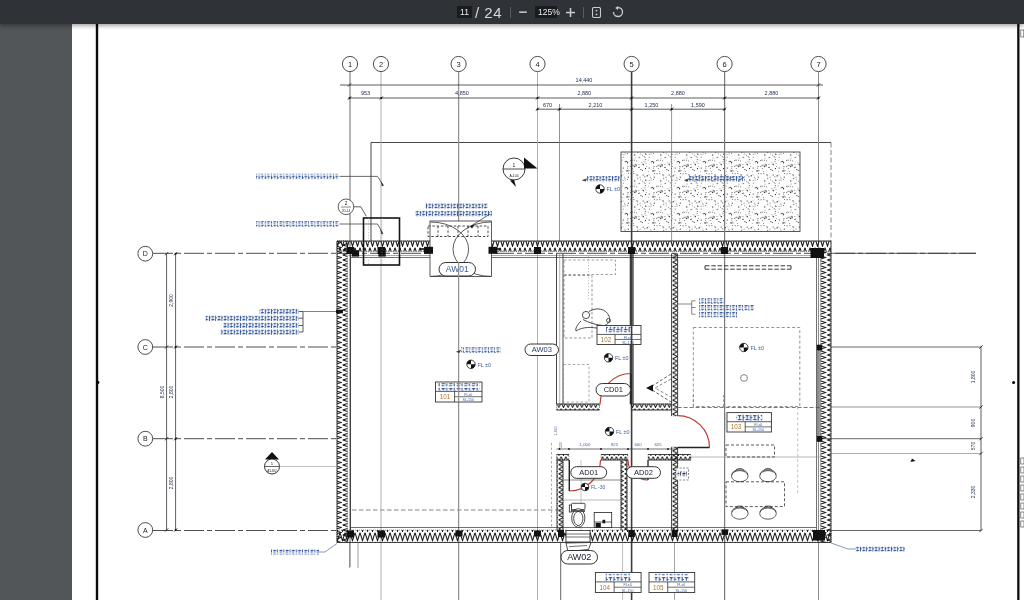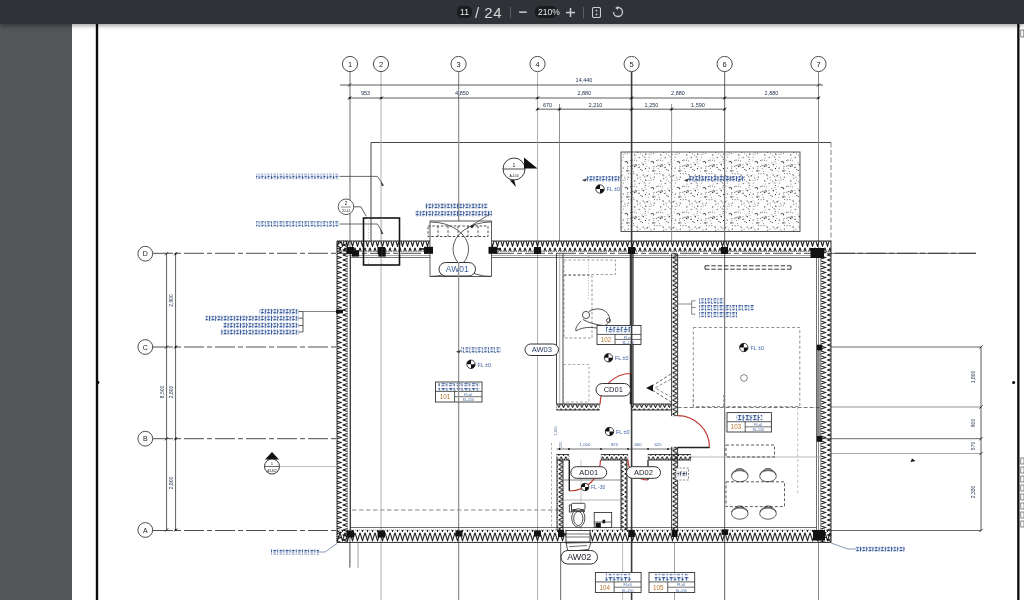--- a/index.html
+++ b/index.html
@@ -1,35 +1,35 @@
 <!DOCTYPE html>
 <html><head><meta charset="utf-8">
 <style>
 html,body{margin:0;padding:0;width:1024px;height:600px;overflow:hidden;background:#fff;
 font-family:"Liberation Sans",sans-serif;}
 #toolbar{position:absolute;left:0;top:0;width:1024px;height:24px;background:#2f3337;z-index:5;
 box-shadow:0 2px 4px rgba(0,0,0,0.35);}
 #controls{position:absolute;left:457px;top:0;height:24px;display:flex;align-items:center;gap:0;}
-.tbox{background:#191b1c;color:#e8eaed;font-size:8.5px;padding:1px 3px;border-radius:5px;
+.tbox{background:#191b1c;color:#e8eaed;font-size:8.5px;padding:1px 3px;border-radius:0;
 height:10px;line-height:10px;text-align:center;}
 .tlabel{color:#d5d7da;font-size:15px;margin-left:3px;letter-spacing:0.5px;}
 .sep{width:1px;height:11px;background:#5a5e62;margin:0 8px;}
 svg{position:absolute;left:0;top:0;z-index:1;}
 </style></head>
 <body>
 <div id="toolbar">
  <div id="controls">
   <span class="tbox" style="width:9px;">11</span>
   <span class="tlabel">/ 24</span>
   <span class="sep"></span>
   <svg width="8" height="10" style="position:static" viewBox="0 0 8 10">
         <rect x="0.2" y="4.4" width="7.6" height="1.5" fill="#c9ccd0"></rect>
       </svg>
   <span style="width:8px"></span>
-  <span class="tbox" style="width:16px;">210%</span>
+  <span class="tbox" style="width:16px;">125%</span>
   <span style="width:9px"></span>
   <svg width="9" height="9" style="position:static" viewBox="0 0 9 9">
         <rect x="0" y="3.8" width="9" height="1.5" fill="#c9ccd0"></rect>
         <rect x="3.75" y="0" width="1.5" height="9" fill="#c9ccd0"></rect>
       </svg>
   <span class="sep"></span>
   <svg width="9" height="11" style="position:static" viewBox="0 0 9 11">
         <rect x="0.5" y="0.5" width="8" height="10" rx="1.5" fill="none" stroke="#c9ccd0" stroke-width="1.1"></rect>
         <circle cx="4.5" cy="3.6" r="0.9" fill="#c9ccd0"></circle>
         <circle cx="4.5" cy="7.4" r="0.9" fill="#c9ccd0"></circle>

